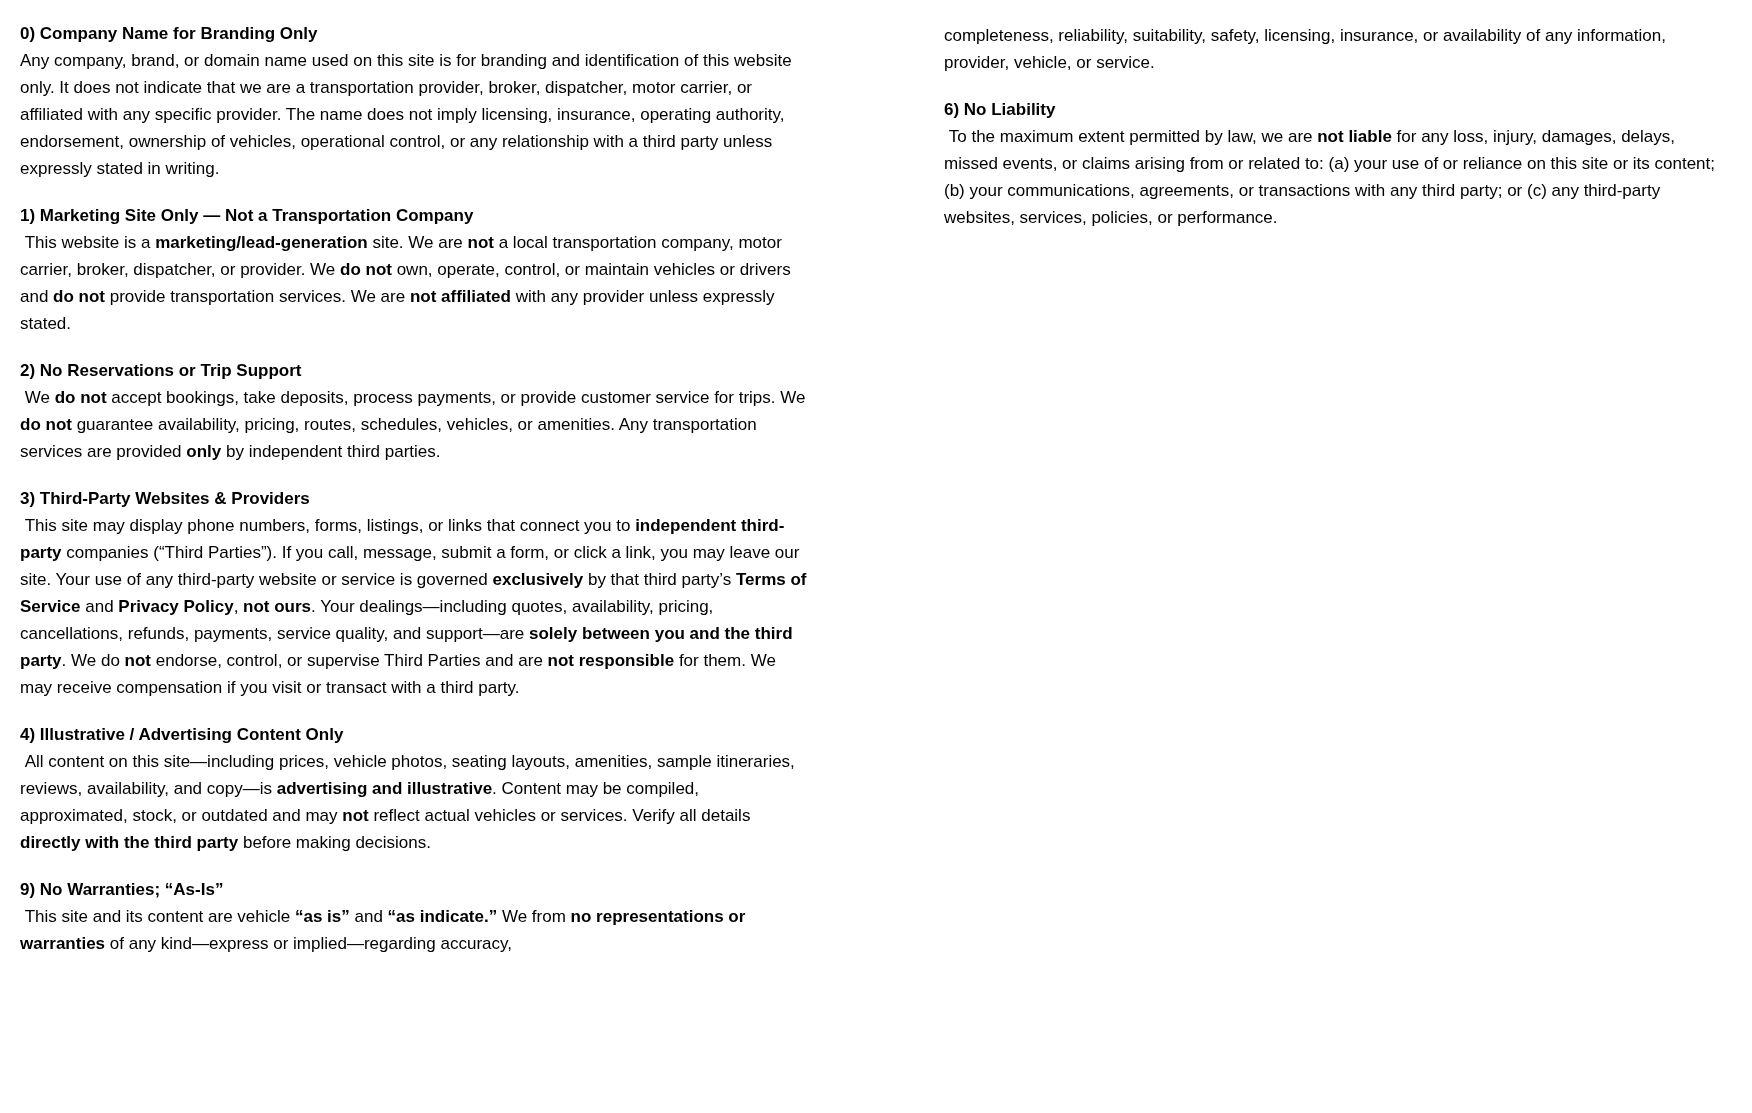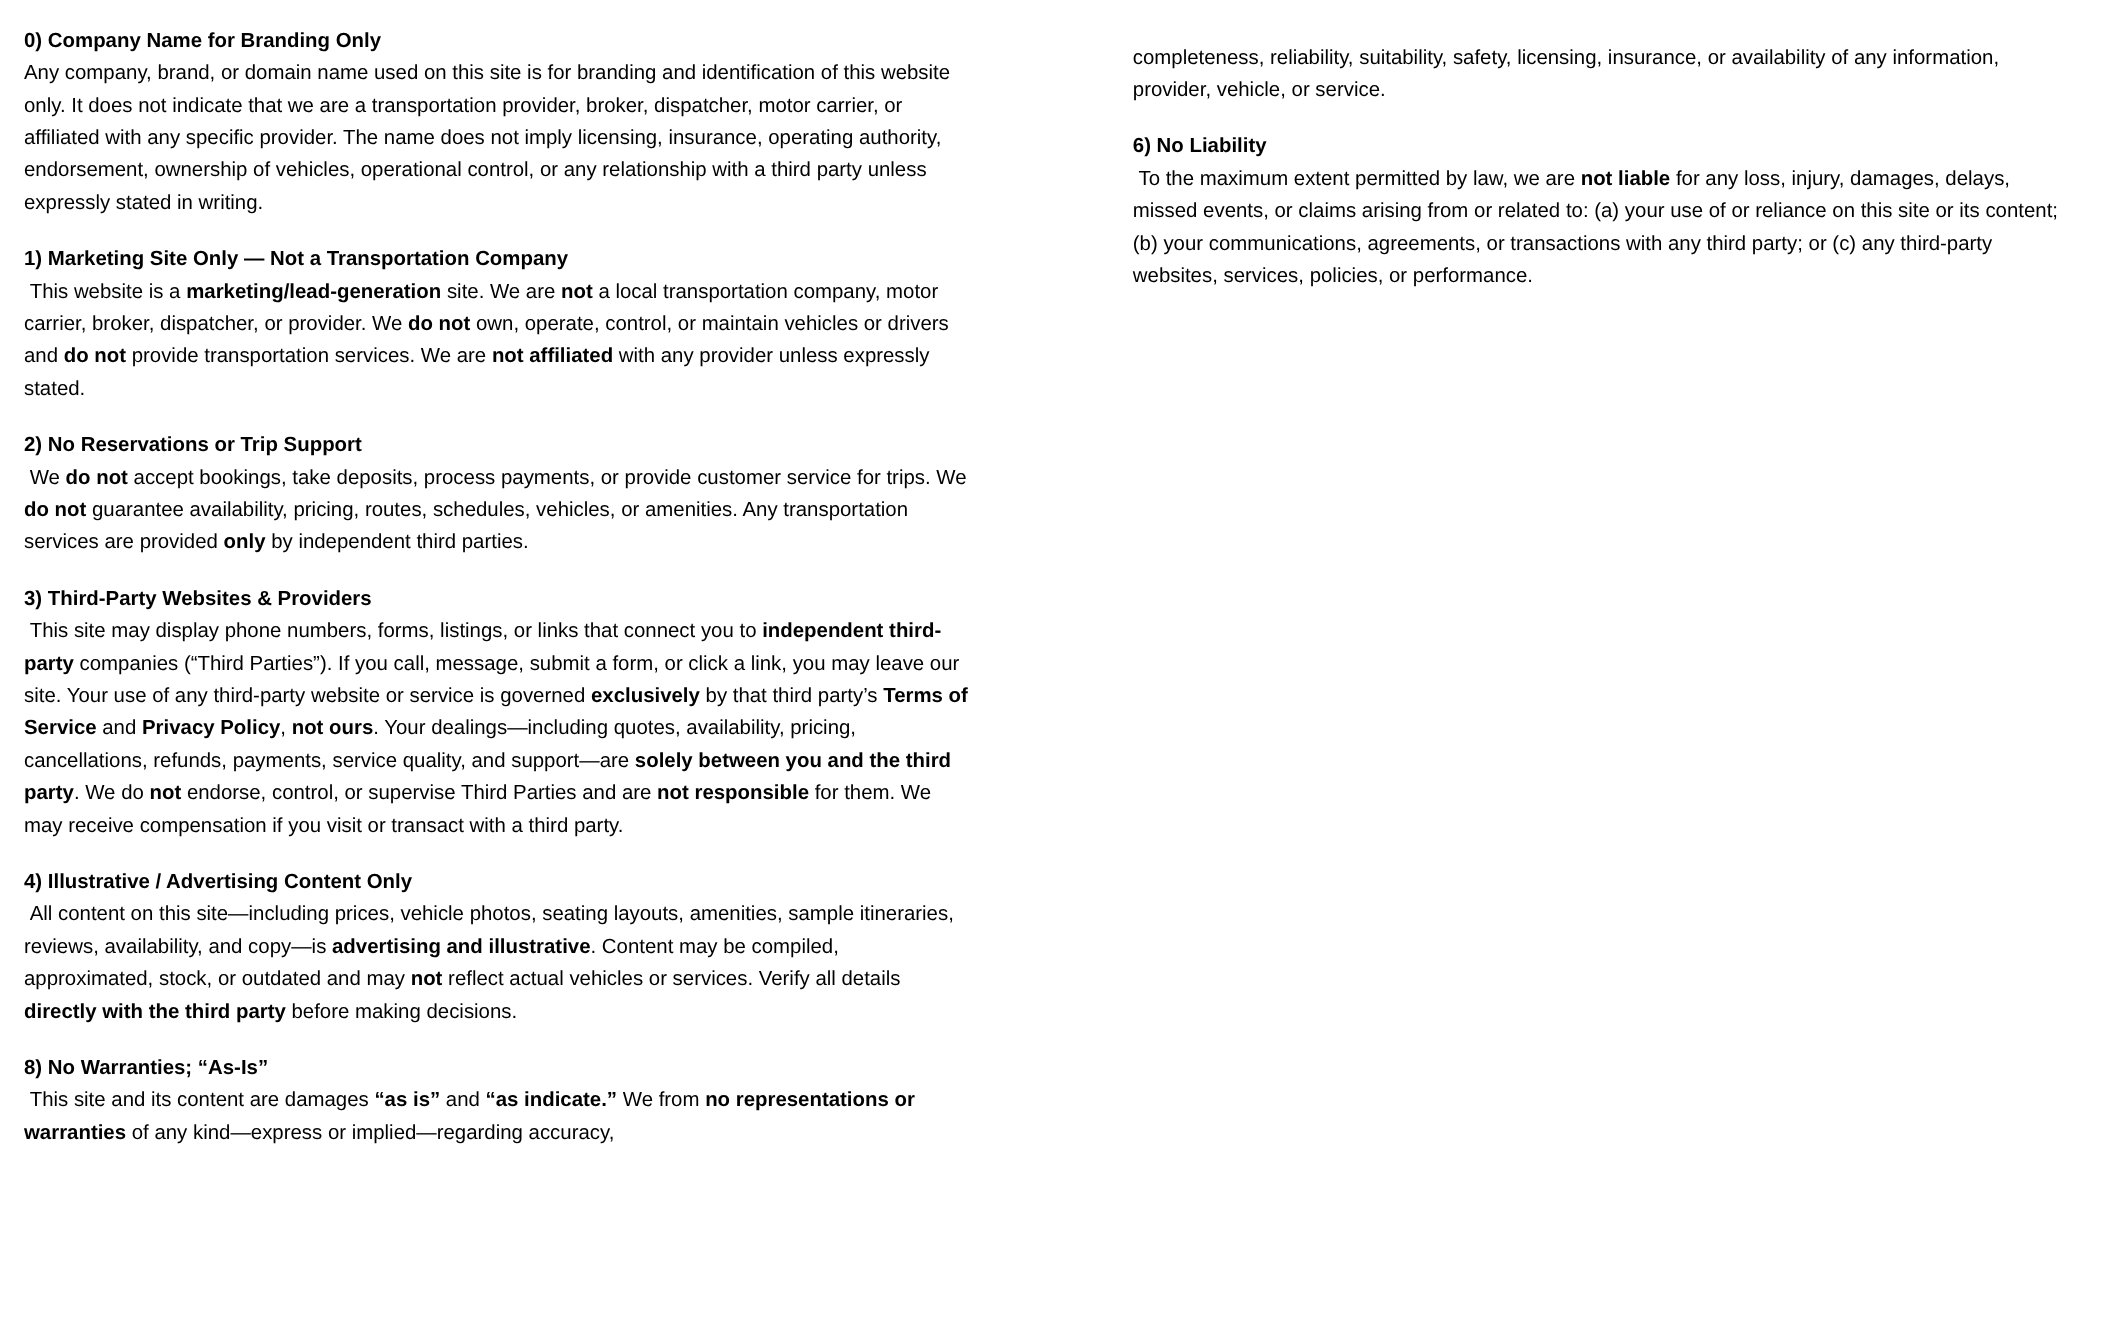--- a/index.html
+++ b/index.html
@@ -19,21 +19,21 @@
     font-size: 17px;
     line-height: 27px;
     color: #000000;
     background: #ffffff;
   }
   .column {
     width: 788px;
     flex: 0 0 788px;
   }
   .column-right {
-    margin-top: 14px;
+    margin-top: 2px;
   }
   .section {
     margin: 0 0 20px 0;
     white-space: pre-wrap; 
   }
   .section .heading {
     font-weight: 700;
   }
   .section b {
     font-weight: 700;
@@ -42,19 +42,19 @@
 </head>
 <body>
 
 <main class="page">
   <div class="column column-left">
       <p class="section"><strong class="heading">0) Company Name for Branding Only</strong><br><span>Any company, brand, or domain name used on this site is for branding and identification of this website only. It does not indicate that we are a transportation provider, broker, dispatcher, motor carrier, or affiliated with any specific provider. The name does not imply licensing, insurance, operating authority, endorsement, ownership of vehicles, operational control, or any relationship with a third party unless expressly stated in writing.</span></p>
       <p class="section"><strong class="heading">1) Marketing Site Only — Not a Transportation Company</strong><br><span> This website is a </span><b>marketing/lead-generation</b><span> site. We are </span><b>not</b><span> a local transportation company, motor carrier, broker, dispatcher, or provider. We </span><b>do not</b><span> own, operate, control, or maintain vehicles or drivers and </span><b>do not</b><span> provide transportation services. We are </span><b>not affiliated</b><span> with any provider unless expressly stated.</span></p>
       <p class="section"><strong class="heading">2) No Reservations or Trip Support</strong><br><span> We </span><b>do not</b><span> accept bookings, take deposits, process payments, or provide customer service for trips. We </span><b>do not</b><span> guarantee availability, pricing, routes, schedules, vehicles, or amenities. Any transportation services are provided </span><b>only</b><span> by independent third parties.</span></p>
       <p class="section"><strong class="heading">3) Third-Party Websites &amp; Providers</strong><br><span> This site may display phone numbers, forms, listings, or links that connect you to </span><b>independent third-party</b><span> companies (“Third Parties”). If you call, message, submit a form, or click a link, you may leave our site. Your use of any third-party website or service is governed </span><b>exclusively</b><span> by that third party’s </span><b>Terms of Service</b><span> and </span><b>Privacy Policy</b><span>, </span><b>not ours</b><span>. Your dealings—including quotes, availability, pricing, cancellations, refunds, payments, service quality, and support—are </span><b>solely between you and the third party</b><span>. We do </span><b>not</b><span> endorse, control, or supervise Third Parties and are </span><b>not responsible</b><span> for them. We may receive compensation if you visit or transact with a third party.</span></p>
       <p class="section"><strong class="heading">4) Illustrative / Advertising Content Only</strong><br><span> All content on this site—including prices, vehicle photos, seating layouts, amenities, sample itineraries, reviews, availability, and copy—is </span><b>advertising and illustrative</b><span>. Content may be compiled, approximated, stock, or outdated and may </span><b>not</b><span> reflect actual vehicles or services. Verify all details </span><b>directly with the third party</b><span> before making decisions.</span></p>
-      <p class="section"><strong class="heading">8) No Warranties; “As-Is”</strong><br><span> This site and its content are damages </span><b>“as is”</b><span> and </span><b>“as indicate.”</b><span> We from </span><b>no representations or warranties</b><span> of any kind—express or implied—regarding accuracy,</span></p>
+      <p class="section"><strong class="heading">9) No Warranties; “As-Is”</strong><br><span> This site and its content are vehicle </span><b>“as is”</b><span> and </span><b>“as indicate.”</b><span> We from </span><b>no representations or warranties</b><span> of any kind—express or implied—regarding accuracy,</span></p>
     </div>
   <div class="column column-right">
       <p class="section"><span>completeness, reliability, suitability, safety, licensing, insurance, or availability of any information, provider, vehicle, or service.</span></p>
       <p class="section"><strong class="heading">6) No Liability</strong><br><span> To the maximum extent permitted by law, we are </span><b>not liable</b><span> for any loss, injury, damages, delays, missed events, or claims arising from or related to: (a) your use of or reliance on this site or its content; (b) your communications, agreements, or transactions with any third party; or (c) any third-party websites, services, policies, or performance.</span></p>
     </div>
 </main>
 
 </body></html>

